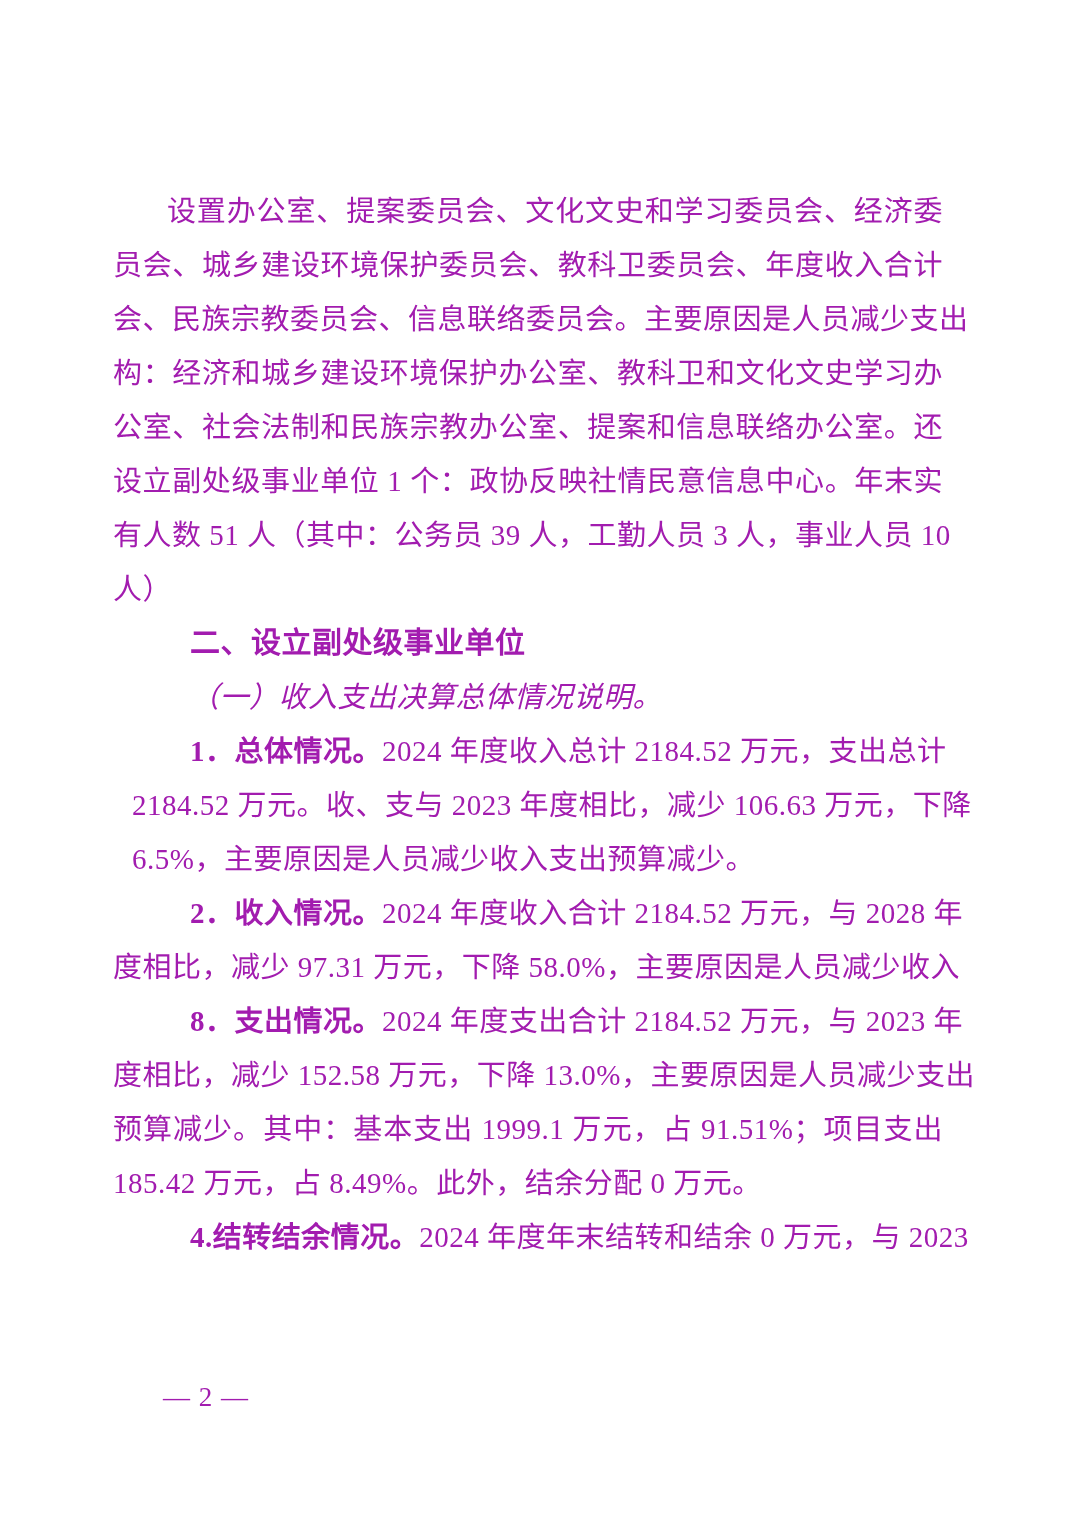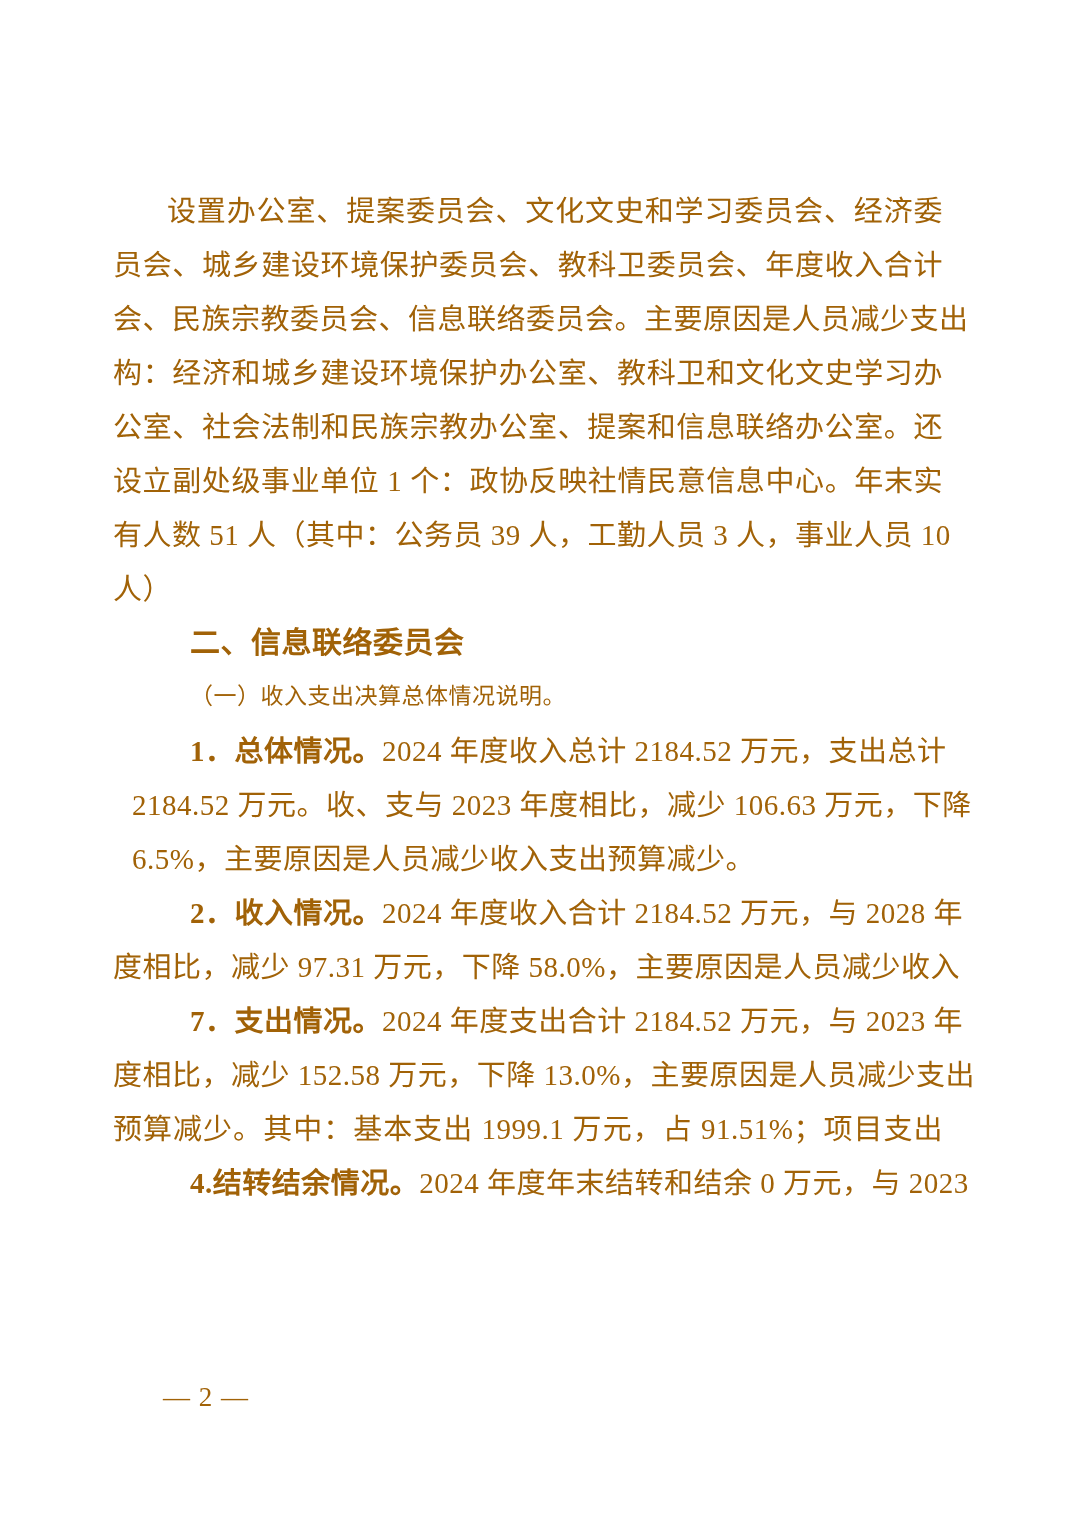--- a/index.html
+++ b/index.html
@@ -5,21 +5,21 @@
   html, body {
     margin: 0;
     padding: 0;
     background: #ffffff;
   }
   .page {
     position: relative;
     width: 1074px;
     height: 1408px;
     background: #ffffff;
-    color: #a16207;
+    color: #a21caf;
     font-family: "Liberation Serif", "DejaVu Serif", serif;
     overflow: hidden;
   }
   .textblock {
     position: absolute;
     left: 113px;
     top: 184px;
     width: 830px;
   }
   .line {
@@ -42,21 +42,22 @@
   
   .line.i-first { text-indent: 77px; }
   
   .line.shift { padding-left: 19px; }
   .line.h1 {
     font-family: "Liberation Sans", "DejaVu Sans", sans-serif;
     font-weight: bold;
     font-size: 30px;
   }
   .line.sub {
-    font-size: 23px;
+    font-size: 29px;
+    font-style: italic;
   }
   .lead {
     font-weight: bold;
   }
   .footer {
     position: absolute;
     left: 163px;
     top: 1381px;
     height: 32px;
     line-height: 32px;
@@ -73,40 +74,41 @@
 
     <div class="line p-first">设置办公室、提案委员会、文化文史和学习委员会、经济委</div>
     <div class="line">员会、城乡建设环境保护委员会、教科卫委员会、年度收入合计</div>
     <div class="line">会、民族宗教委员会、信息联络委员会。主要原因是人员减少支出</div>
     <div class="line">构：经济和城乡建设环境保护办公室、教科卫和文化文史学习办</div>
     <div class="line">公室、社会法制和民族宗教办公室、提案和信息联络办公室。还</div>
     <div class="line">设立副处级事业单位 1 个：政协反映社情民意信息中心。年末实</div>
     <div class="line">有人数 51 人（其中：公务员 39 人，工勤人员 3 人，事业人员 10</div>
     <div class="line short">人）</div>
 
-    <div class="line h1 short i-first">二、信息联络委员会</div>
+    <div class="line h1 short i-first">二、设立副处级事业单位</div>
 
     <div class="line sub short i-first">（一）收入支出决算总体情况说明。</div>
 
     <div class="line i-first">
       <span class="lead">1．总体情况。</span><span>2024 年度收入总计 2184.52 万元，支出总计</span>
     </div>
     <div class="line shift">2184.52 万元。收、支与 2023 年度相比，减少 106.63 万元，下降</div>
     <div class="line short shift">6.5%，主要原因是人员减少收入支出预算减少。</div>
 
     <div class="line i-first">
       <span class="lead">2．收入情况。</span><span>2024 年度收入合计 2184.52 万元，与 2028 年</span>
     </div>
     <div class="line">度相比，减少 97.31 万元，下降 58.0%，主要原因是人员减少收入</div>
 
     <div class="line i-first">
-      <span class="lead">7．支出情况。</span><span>2024 年度支出合计 2184.52 万元，与 2023 年</span>
+      <span class="lead">8．支出情况。</span><span>2024 年度支出合计 2184.52 万元，与 2023 年</span>
     </div>
     <div class="line">度相比，减少 152.58 万元，下降 13.0%，主要原因是人员减少支出</div>
     <div class="line">预算减少。其中：基本支出 1999.1 万元，占 91.51%；项目支出</div>
+    <div class="line short">185.42 万元，占 8.49%。此外，结余分配 0 万元。</div>
 
     <div class="line i-first">
       <span class="lead">4.结转结余情况。</span><span>2024 年度年末结转和结余 0 万元，与 2023</span>
     </div>
 
   </div>
 
   <div class="footer">— 2 —</div>
 
 </div>

